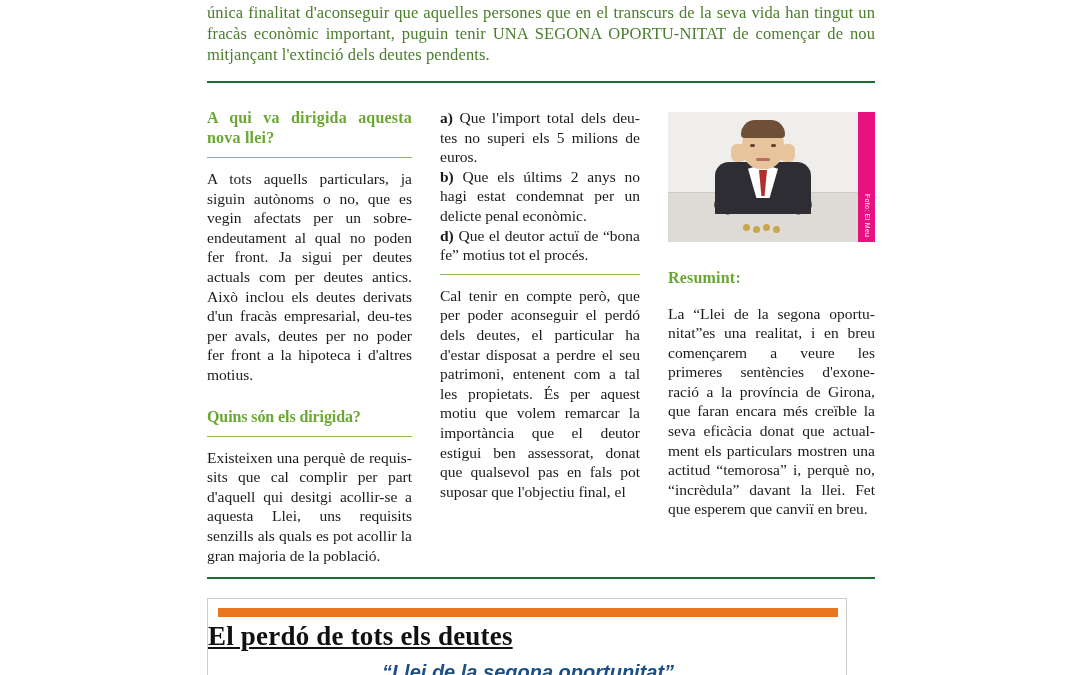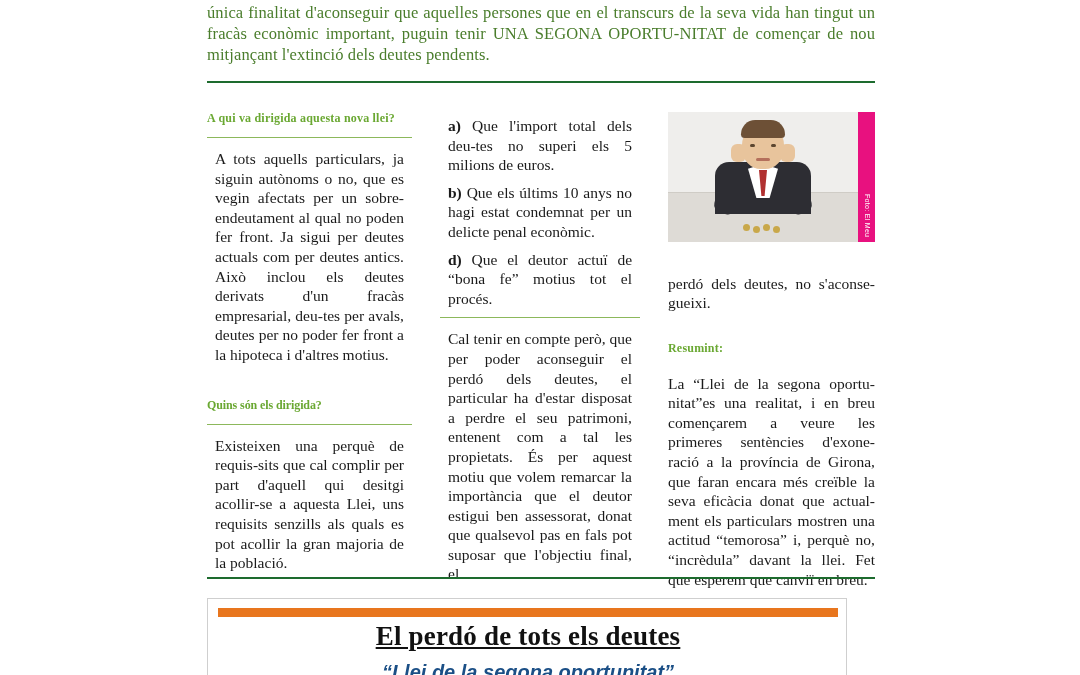--- a/index.html
+++ b/index.html
@@ -56,27 +56,27 @@
   }
 
   
   .col {
     position: absolute;
     top: 100px;
     font-size: 15.5px;
     line-height: 19.6px;
     text-align: justify;
   }
-  .col p { margin: 8px; }
+  .col p { margin: 0; }
   .col-1 { left: 207px; width: 205px; }
   .col-2 { left: 440px; width: 200px; }
 
   h2.sub {
     font-family: "Liberation Serif", serif;
-    font-size: 12px;
+    font-size: 16px;
     font-weight: bold;
     color: #6aa832;
     margin: 0 0 9px 0;
     line-height: 20px;
     letter-spacing: 0.2px;
   }
   h2.sub.tight { letter-spacing: -0.1px; }
   .hr-green {
     height: 1px;
     background: #8cb85b;
@@ -254,21 +254,20 @@
     top: 9px;
     width: 620px;
     height: 9px;
     background: #e8761e;
   }
   .bottom-title {
     position: absolute;
     left: 0;
     top: 22px;
     width: 640px;
-    text-align: center;
     font-family: "Liberation Serif", serif;
     font-size: 27px;
     font-weight: bold;
     color: #111111;
     text-decoration: underline;
     letter-spacing: 0.2px;
   }
   .bottom-sub {
     position: absolute;
     left: 0;
@@ -296,21 +295,21 @@
     <div class="hr-green"></div>
     <p>A tots aquells particulars, ja siguin autònoms o no, que es vegin afectats per un sobre-endeutament al qual no poden fer front. Ja sigui per deutes actuals com per deutes antics. Això inclou els deutes derivats d'un fracàs empresarial, deu-tes per avals, deutes per no poder fer front a la hipoteca i d'altres motius.</p>
     <div class="gap-md"></div>
     <h2 class="sub tight">Quins són els dirigida?</h2>
     <div class="hr-green"></div>
     <p>Existeixen una perquè de requis-sits que cal complir per part d'aquell qui desitgi acollir-se a aquesta Llei, uns requisits senzills als quals es pot acollir la gran majoria de la població.</p>
   </div>
 
   <div class="col col-2">
     <p class="list-item"><span class="lbl">a)</span> <span>Que l'import total dels deu-tes no superi els 5 milions de euros.</span></p>
-    <p class="list-item"><span class="lbl">b)</span> <span>Que els últims 10 anys no hagi estat condemnat per un delicte penal econòmic.</span></p>
+    <p class="list-item"><span class="lbl">b)</span> <span>Que els últims 2 anys no hagi estat condemnat per un delicte penal econòmic.</span></p>
     <p class="list-item"><span class="lbl">d)</span> <span>Que el deutor actuï de “bona fe” motius tot el procés.</span></p>
     <div class="hr-green"></div>
     <p>Cal tenir en compte però, que per poder aconseguir el perdó dels deutes, el particular ha d'estar disposat a perdre el seu patrimoni, entenent com a tal les propietats. És per aquest motiu que volem remarcar la importància que el deutor estigui ben assessorat, donat que qualsevol pas en fals pot suposar que l'objectiu final, el</p>
   </div>
 
   <div class="photo-wrap">
     <div class="photo">
       <div class="wall"></div>
       <div class="desk"></div>
       <div class="arm-l"></div>
@@ -331,21 +330,20 @@
         <div class="coin" style="left:20px;top:0;"></div>
         <div class="coin" style="left:30px;top:2px;"></div>
       </div>
     </div>
     <div class="photo-credit">
       <span>Foto: El Meu</span>
     </div>
   </div>
 
   <div class="col-3-after-photo">
-    <p>perdó dels deutes, no s'aconse-gueixi.</p>
     <div class="gap-sm"></div>
     <h2 class="sub">Resumint:</h2>
     <p>La “Llei de la segona oportu-nitat”es una realitat, i en breu començarem a veure les primeres sentències d'exone-ració a la província de Girona, que faran encara més creïble la seva eficàcia donat que actual-ment els particulars mostren una actitud “temorosa” i, perquè no, “incrèdula” davant la llei. Fet que esperem que canviï en breu.</p>
   </div>
 
   <div class="rule-bottom"></div>
 
   <div class="bottom-box">
     <div class="orange-bar"></div>
     <div class="bottom-title">El perdó de tots els deutes</div>

